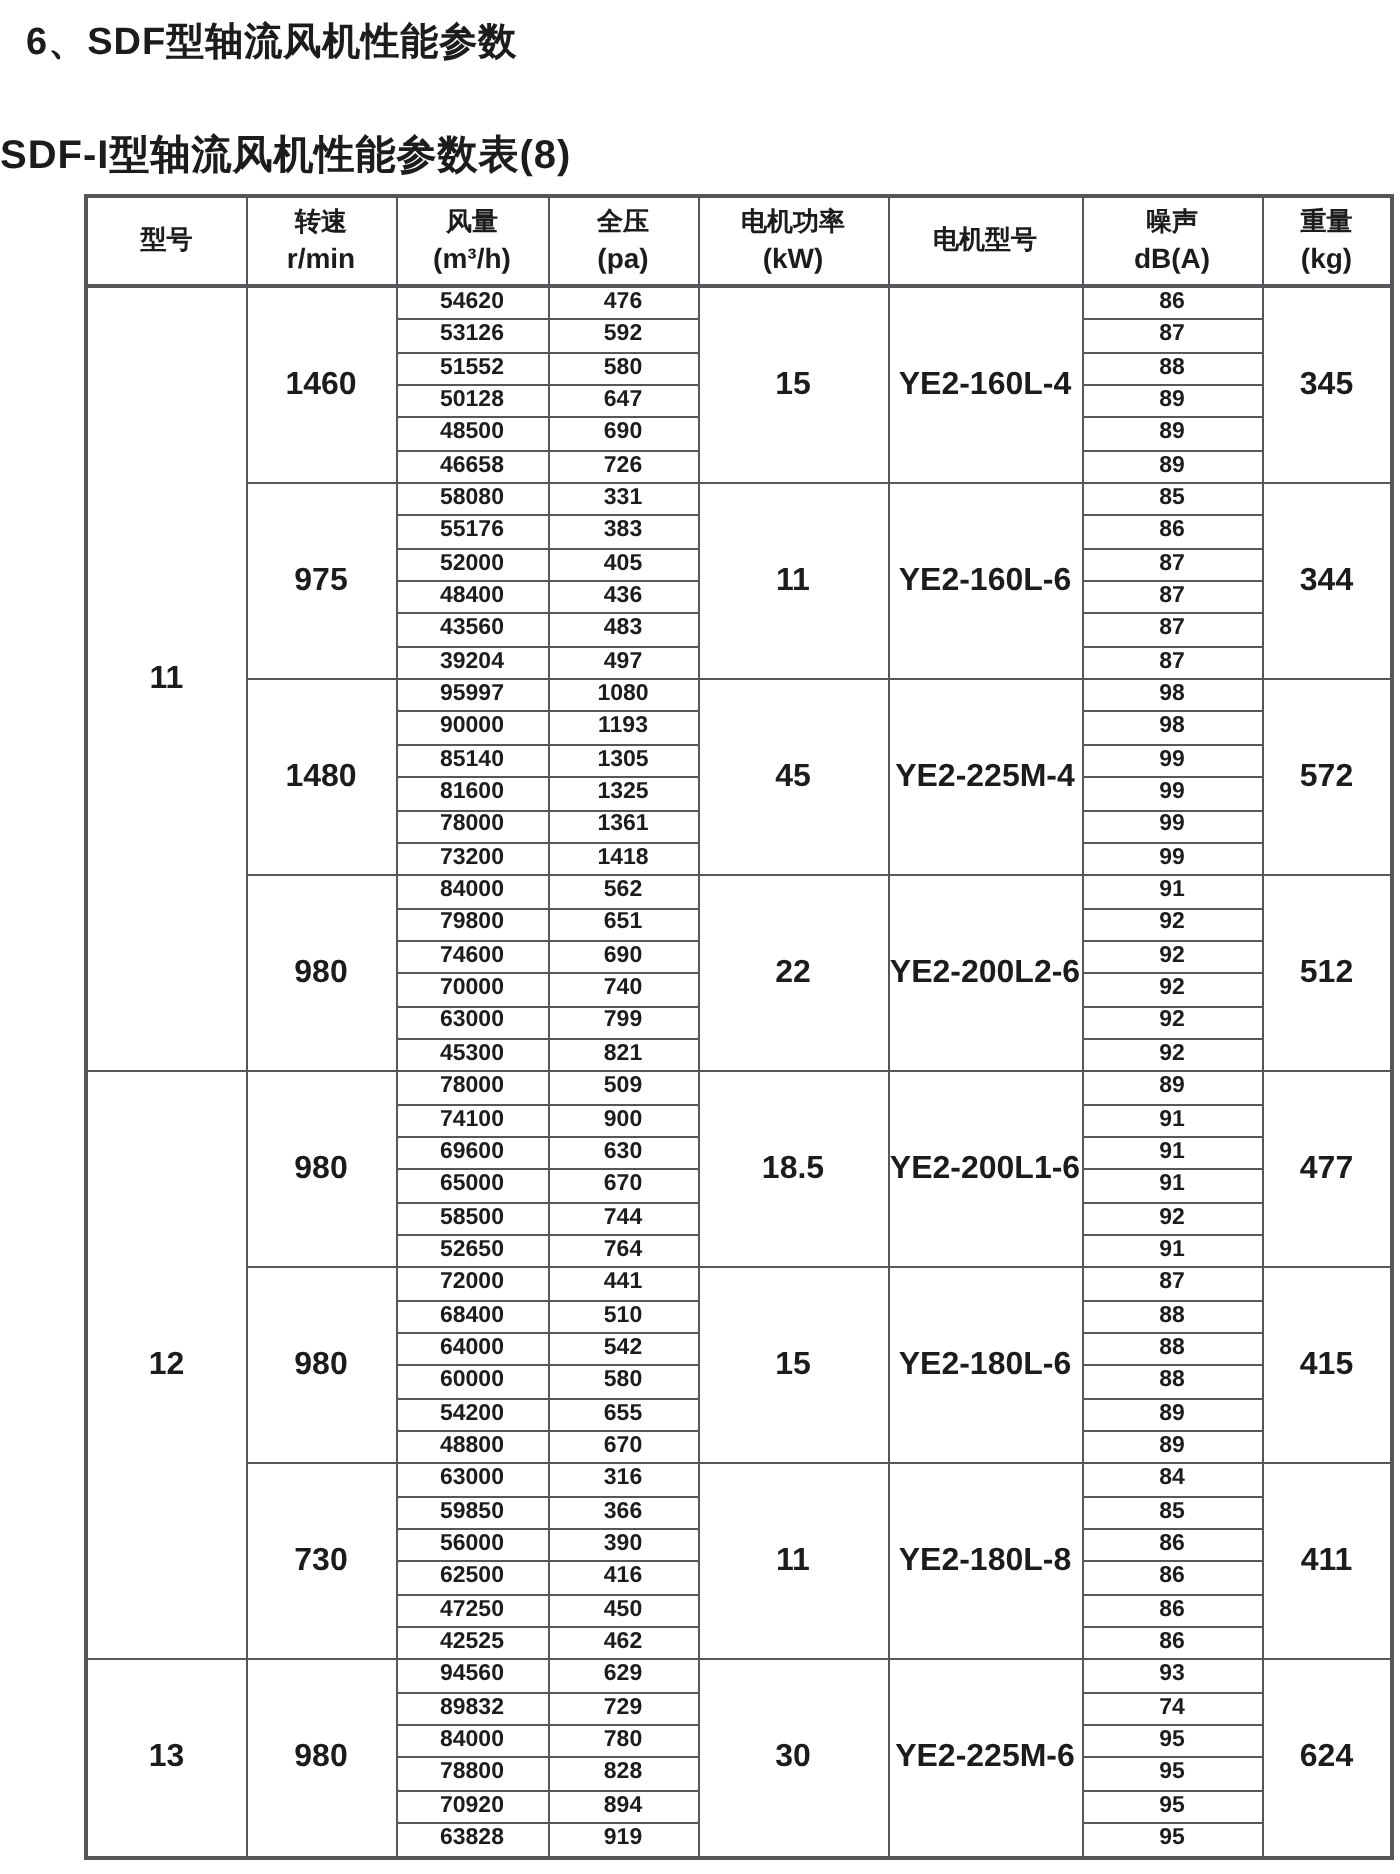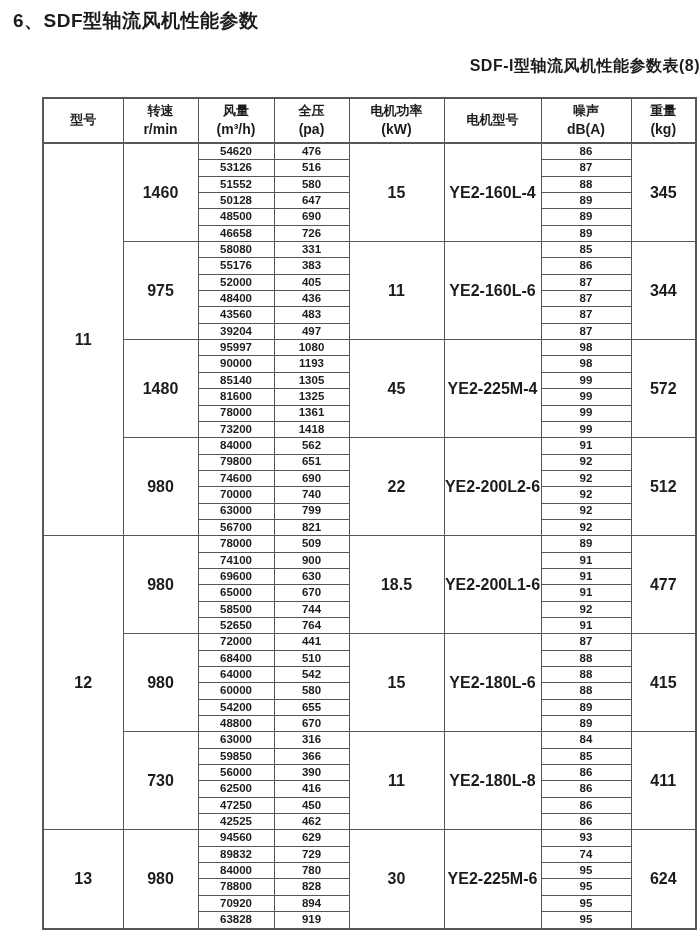--- a/index.html
+++ b/index.html
@@ -18,23 +18,23 @@
     overflow: hidden;
     position: relative;
   }
   .page-title {
     margin: 8px 0 0 13px;
     font-size: 19px;
     font-weight: bold;
     letter-spacing: 0.5px;
   }
   .sub-title {
-    margin-top: 22px;
-    text-align: right;
-    font-size: 16px;
+    margin-top: 30px;
+    text-align: left;
+    font-size: 20px;
     font-weight: bold;
     letter-spacing: 0.5px;
   }
   .table-wrap {
     position: absolute;
     left: 42px;
     top: 97px;
   }
   table.perf {
     border-collapse: collapse;
@@ -133,21 +133,21 @@
             <td rowspan="6" class="merged">1460</td>
             <td>54620</td>
             <td>476</td>
             <td rowspan="6" class="merged">15</td>
             <td rowspan="6" class="merged">YE2-160L-4</td>
             <td>86</td>
             <td rowspan="6" class="merged">345</td>
           </tr>
           <tr>
             <td>53126</td>
-            <td>516</td>
+            <td>592</td>
             <td>87</td>
           </tr>
           <tr>
             <td>51552</td>
             <td>580</td>
             <td>88</td>
           </tr>
           <tr>
             <td>50128</td>
             <td>647</td>
@@ -254,21 +254,21 @@
             <td>70000</td>
             <td>740</td>
             <td>92</td>
           </tr>
           <tr>
             <td>63000</td>
             <td>799</td>
             <td>92</td>
           </tr>
           <tr>
-            <td>56700</td>
+            <td>45300</td>
             <td>821</td>
             <td>92</td>
           </tr>
           <tr>
             <td rowspan="18" class="merged">12</td>
             <td rowspan="6" class="merged">980</td>
             <td>78000</td>
             <td>509</td>
             <td rowspan="6" class="merged">18.5</td>
             <td rowspan="6" class="merged">YE2-200L1-6</td>

